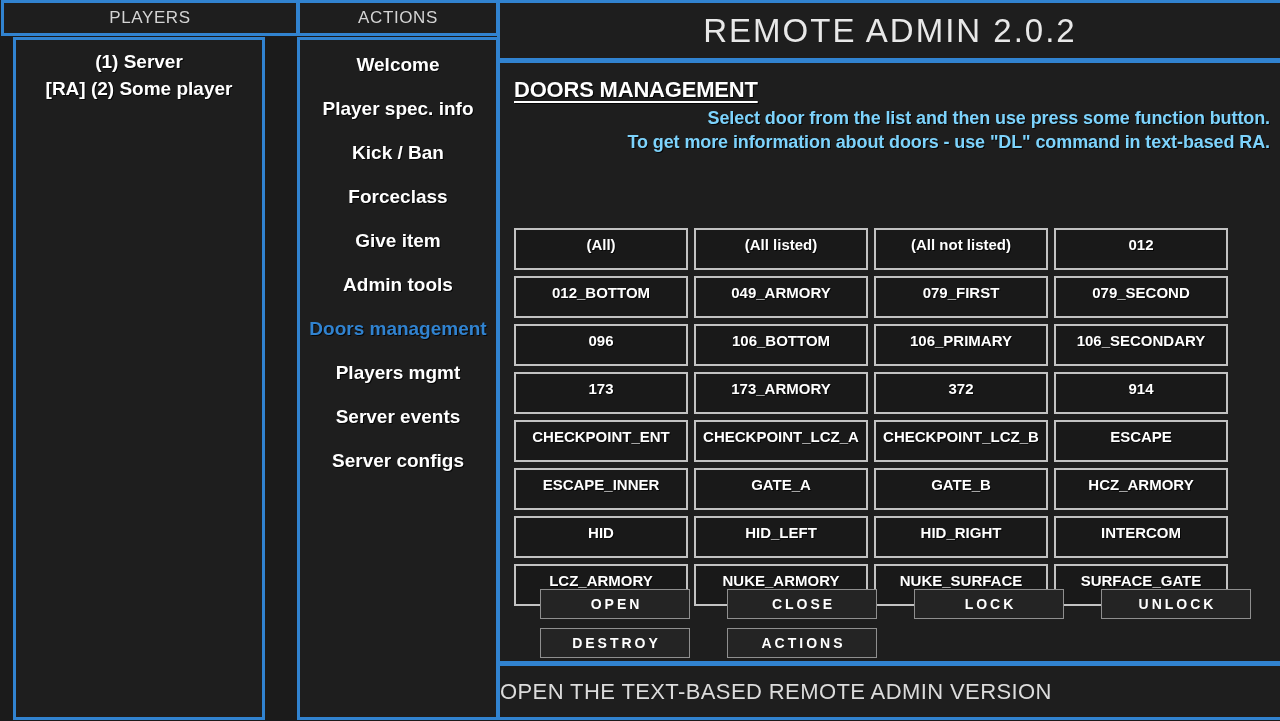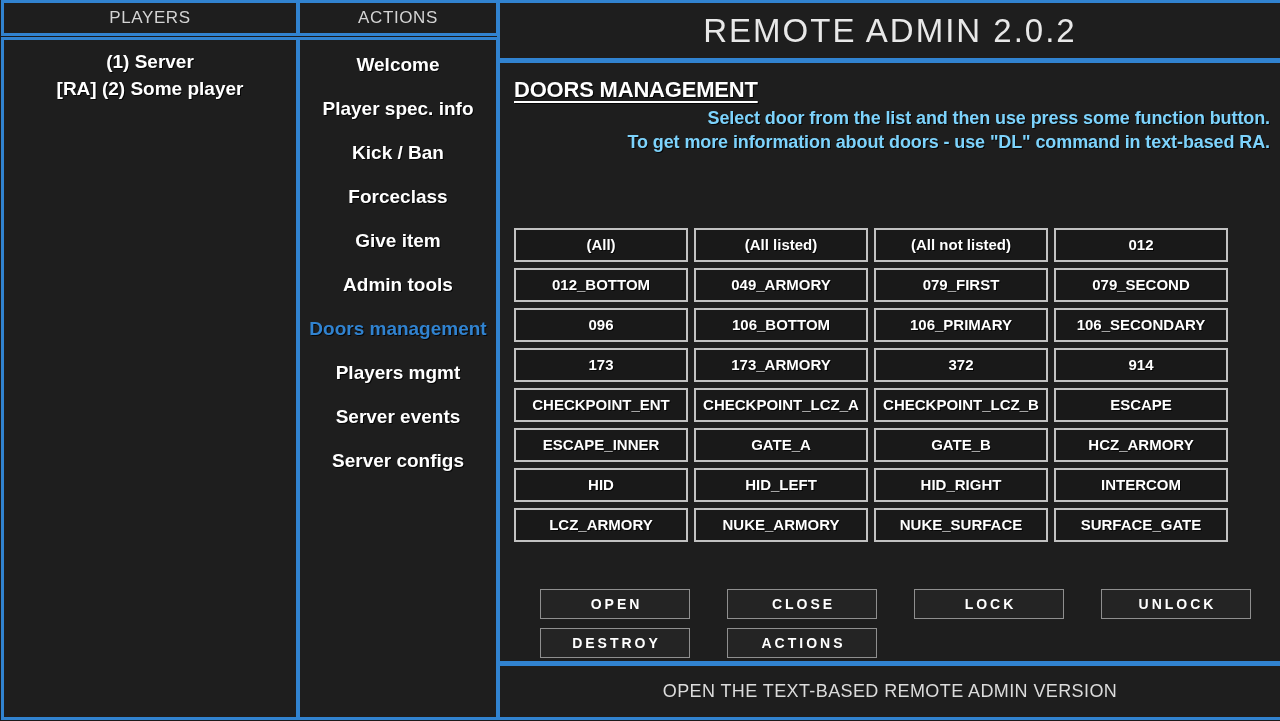--- a/index.html
+++ b/index.html
@@ -30,23 +30,23 @@
   }
 
   
   #players-header {
     left: 1px;
     top: 0px;
     width: 298px;
     height: 36px;
   }
   #players-body {
-    left: 1px;
+    left: 13px;
     top: 37px;
-    width: 298px;
+    width: 252px;
     height: 683px;
   }
   #actions-header {
     left: 297px;
     top: 0px;
     width: 202px;
     height: 36px;
   }
   #actions-body {
     left: 297px;
@@ -162,21 +162,21 @@
   #door-grid {
     position: absolute;
     left: 2px;
     top: 151px;
     width: 722px;
     display: grid;
     grid-template-columns: repeat(4, 174px);
     gap: 6px 6px;
   }
   .door-button {
-    height: 34px;
+    height: 42px;
     background: #191919;
     border: 2px solid #c2c2c2;
     box-sizing: border-box;
     color: #ffffff;
     font-size: 15px;
     font-weight: bold;
     line-height: 30px;
     text-align: center;
     cursor: pointer;
     overflow: hidden;
@@ -206,23 +206,22 @@
     letter-spacing: 3px;
     line-height: 28px;
     text-align: center;
     cursor: pointer;
     text-indent: 3px;
   }
 
   
   #ra-bottom-text {
     color: #dcdcdc;
-    font-size: 18px;
+    font-size: 22px;
     letter-spacing: 0.4px;
-    text-align: center;
     line-height: 51px;
     cursor: pointer;
     user-select: none;
   }
 </style>
 </head>
 <body>
 
 <div id="root">
 

